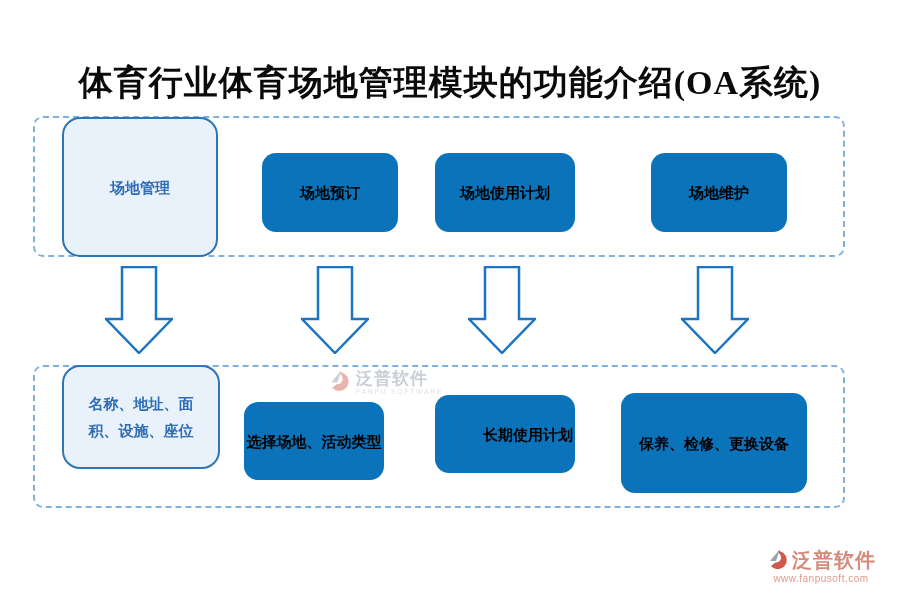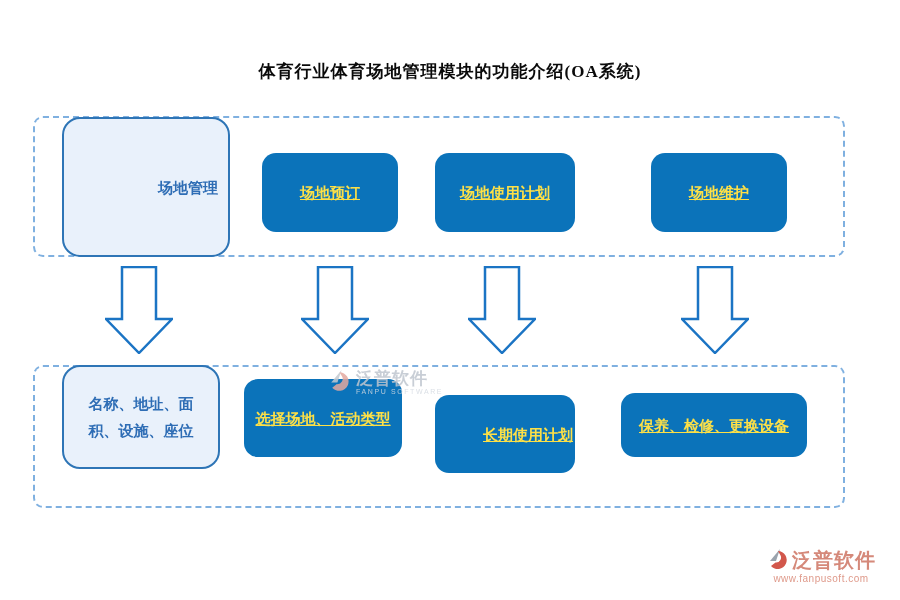--- a/index.html
+++ b/index.html
@@ -11,21 +11,21 @@
     background: #ffffff;
     overflow: hidden;
     font-family: "Liberation Sans", "DejaVu Sans", sans-serif;
   }
   .page-title {
     position: absolute;
     top: 60px; left: 0;
     width: 100%;
     text-align: center;
     font-family: "Liberation Serif", "DejaVu Serif", serif;
-    font-size: 17px;
+    font-size: 34px;
     font-weight: bold;
     color: #0a0a0a;
     letter-spacing: 1px;
   }
   .dash-group {
     position: absolute;
     border: 2px dashed #7fb0e0;
     border-radius: 10px;
     background: transparent;
   }
@@ -45,33 +45,32 @@
     background: #e9f1fb;
     border: 2px solid #2e75b6;
     border-radius: 18px;
     color: #2e6db5;
     z-index: 2;
     padding: 6px 10px;
   }
   .node-dark {
     background: #0b73ba;
     border-radius: 14px;
-    color: #fde047;
+    color: #000000;
     white-space: nowrap;
     z-index: 2;
-    text-decoration: underline;
-  }
-  .lt-top    { left: 62px; top: 117px; width: 168px; height: 140px; justify-content: flex-end; }
+  }
+  .lt-top    { left: 62px; top: 117px; width: 156px; height: 140px; }
   .lt-bottom { left: 62px; top: 365px; width: 158px; height: 104px; }
   .dk-t1 { left: 262px; top: 153px; width: 136px; height: 79px; }
   .dk-t2 { left: 435px; top: 153px; width: 140px; height: 79px; }
   .dk-t3 { left: 651px; top: 153px; width: 136px; height: 79px; }
-  .dk-b1 { left: 244px; top: 379px; width: 158px; height: 78px; }
+  .dk-b1 { left: 244px; top: 402px; width: 140px; height: 78px; }
   .dk-b2 { left: 435px; top: 395px; width: 140px; height: 78px; padding-left: 46px; }
-  .dk-b3 { left: 621px; top: 393px; width: 186px; height: 64px; }
+  .dk-b3 { left: 621px; top: 393px; width: 186px; height: 100px; }
   .arrow {
     position: absolute;
     top: 266px;
     width: 68px;
     height: 88px;
     z-index: 1;
   }
   .ar-1 { left: 105px; }
   .ar-2 { left: 301px; }
   .ar-3 { left: 468px; }

